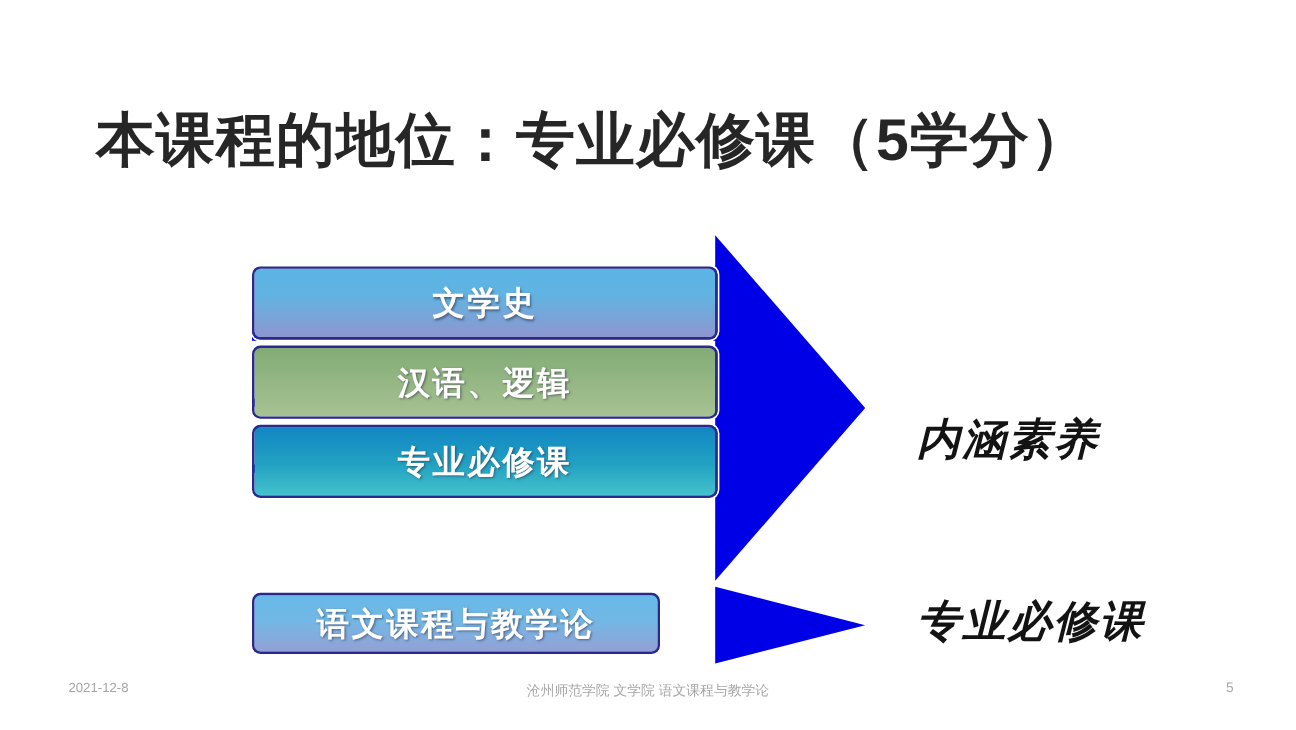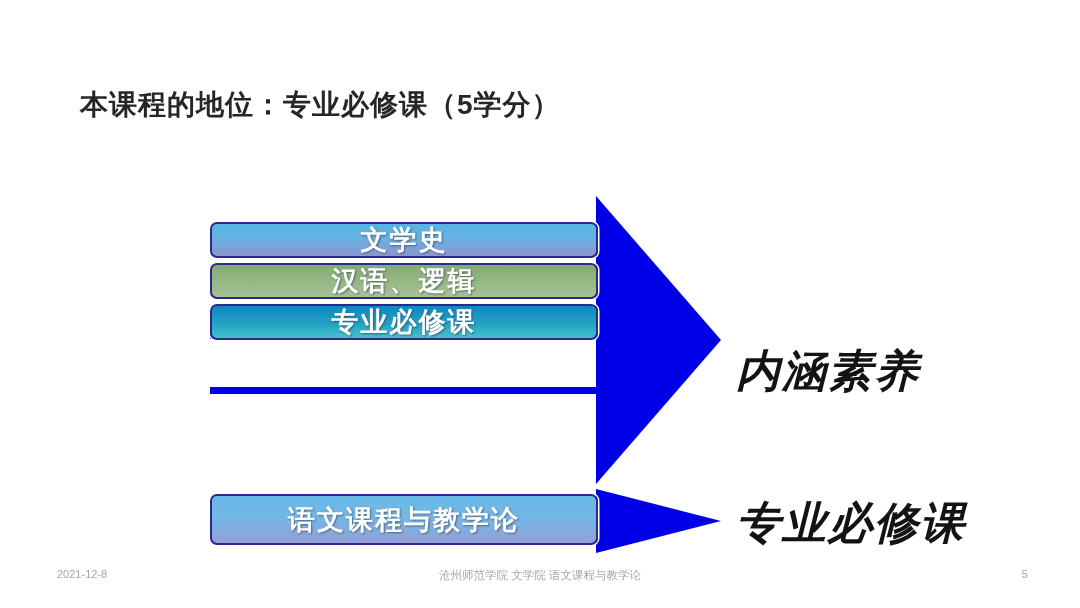--- a/index.html
+++ b/index.html
@@ -20,21 +20,21 @@
     position: absolute;
     inset: 0;
     background: #ffffff;
   }
 
   
   .slide-title {
     position: absolute;
     left: 80px;
     top: 88px;
-    font-size: 28px;
+    font-size: 49px;
     font-weight: bold;
     color: #262626;
     letter-spacing: 1px;
     line-height: 1.2;
     white-space: nowrap;
   }
 
   
   .diagram {
     position: absolute;
@@ -56,21 +56,21 @@
   
   .stack {
     position: absolute;
     left: 210px;
     top: 222px;
     width: 388px;
   }
 
   .course-box {
     position: relative;
-    height: 36px;
+    height: 61px;
     border: 2px solid #2a2a8c;
     border-radius: 7px;
     box-sizing: border-box;
     display: flex;
     align-items: center;
     justify-content: center;
     box-shadow: 0 0 0 1.5px #ffffff;
     margin-bottom: 5px;
   }
 
@@ -103,37 +103,38 @@
     left: 210px;
     width: 388px;
     height: 7px;
     background: #0000e6;
   }
 
   .bottom-box-wrap {
     position: absolute;
     left: 210px;
     top: 494px;
-    width: 388px;
+    width: 340px;
     border-radius: 19px;
   }
   .bottom-box-wrap .course-box {
     height: 51px;
     margin-bottom: 0;
   }
 
   
   .outcome {
     position: absolute;
-    font-size: 44px;
+    font-size: 36px;
     font-weight: bold;
     font-style: italic;
     color: #131313;
     letter-spacing: 2px;
     white-space: nowrap;
+    margin-left: 28px;
   }
   .outcome-1 { left: 736px; top: 342px; }
   .outcome-2 { left: 736px; top: 494px; }
 
   
   .footer {
     position: absolute;
     left: 0;
     bottom: 0;
     width: 1080px;

